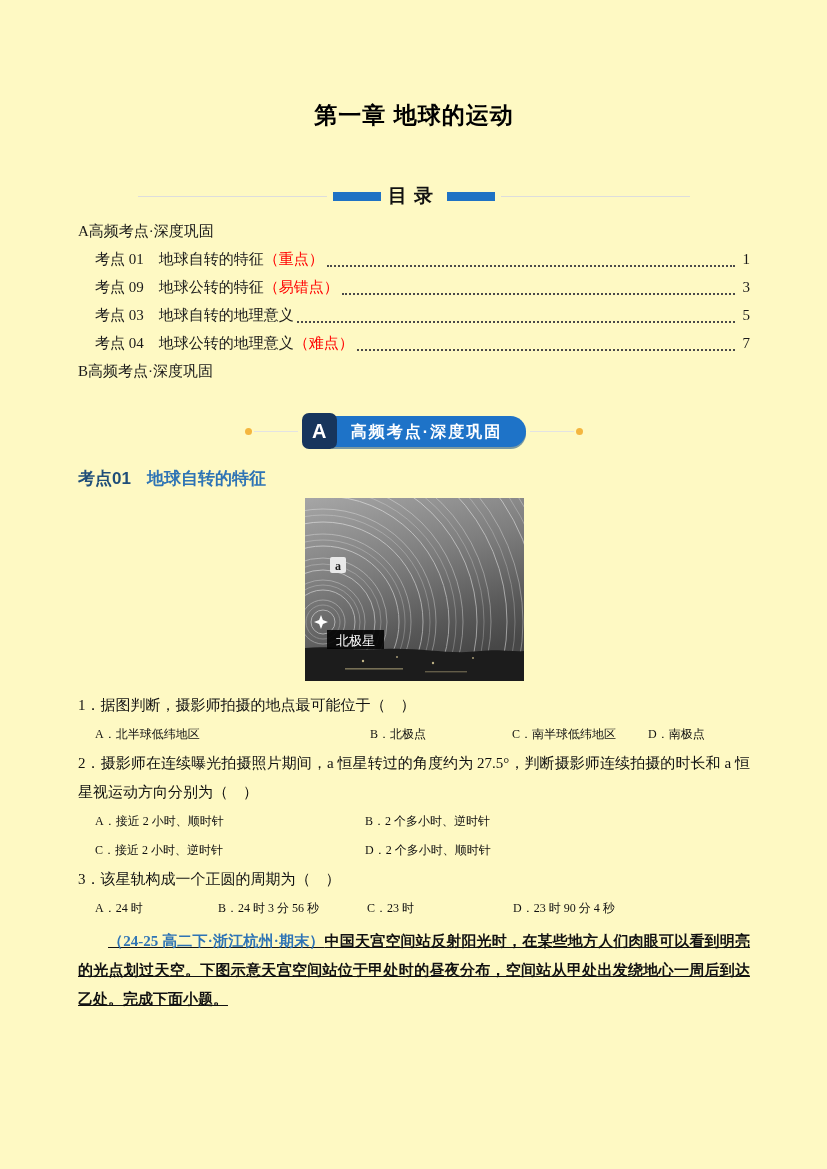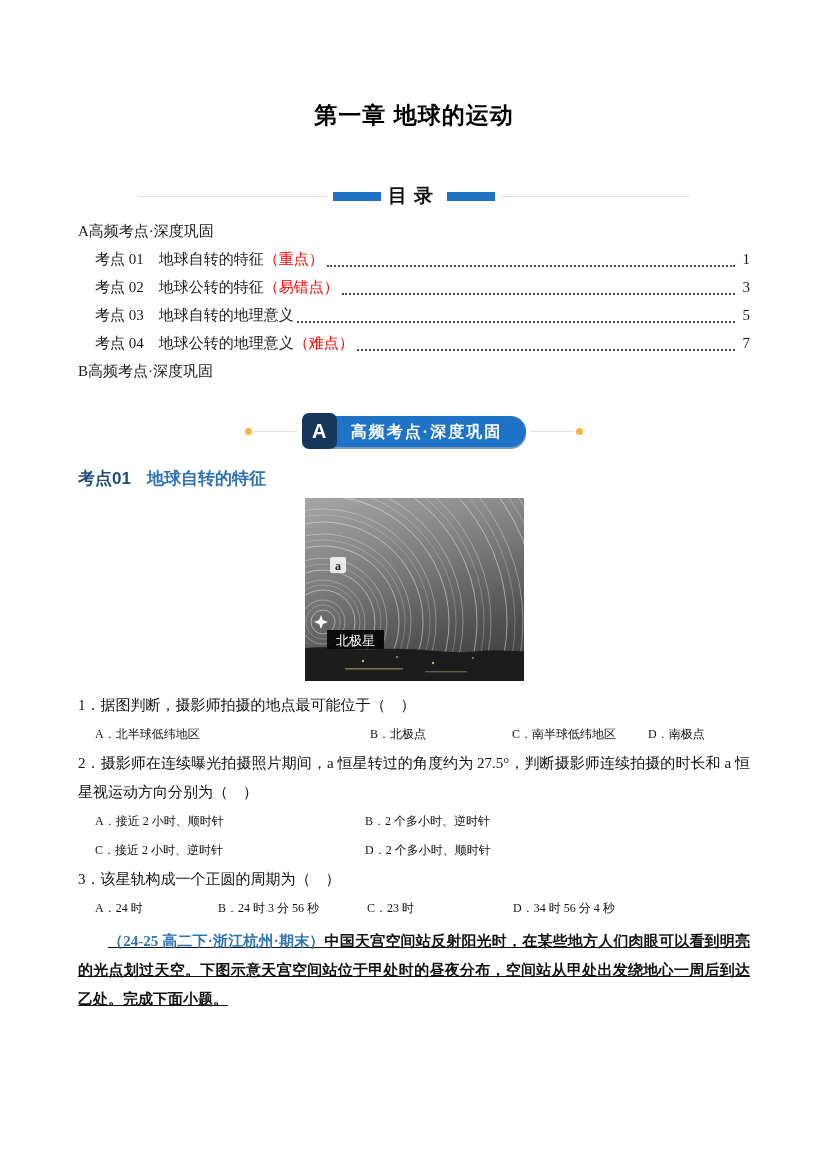--- a/index.html
+++ b/index.html
@@ -1,18 +1,18 @@
 <!DOCTYPE html>
 <html><head>
 <meta charset="utf-8">
 <style>
   * { margin:0; padding:0; box-sizing:border-box; }
   body { background:#888; font-family:"Liberation Serif","DejaVu Serif",serif; }
   .page {
-    width:827px; height:1169px; margin:0 auto; background:#ffffff;
+    width:827px; height:1169px; margin:0 auto; background:#fef9c3;
     position:relative; overflow:hidden; color:#111;
   }
   .content { padding:0 77px 0 78px; }
 
   
   .doc-title {
     padding-top:100px; text-align:center;
     font-family:"Liberation Sans","DejaVu Sans",sans-serif;
     font-size:23px; font-weight:700; color:#000; letter-spacing:1px;
   }
@@ -104,21 +104,21 @@
     <div class="toc-list">
       <div class="toc-section">A高频考点·深度巩固</div>
 
       <div class="toc-item">
         <span class="toc-label">考点 01　地球自转的特征</span>
         <span class="toc-tag">（重点）</span>
         <span class="toc-leader"></span>
         <span class="toc-page">1</span>
       </div>
       <div class="toc-item">
-        <span class="toc-label">考点 02　地球公转的特征</span>
+        <span class="toc-label">考点 09　地球公转的特征</span>
         <span class="toc-tag">（易错点）</span>
         <span class="toc-leader"></span>
         <span class="toc-page">3</span>
       </div>
       <div class="toc-item">
         <span class="toc-label">考点 03　地球自转的地理意义</span>
         <span class="toc-tag"></span>
         <span class="toc-leader"></span>
         <span class="toc-page">5</span>
       </div>
@@ -232,21 +232,21 @@
         <span>D．2 个多小时、顺时针</span>
       </div>
     </div>
 
     <div class="question q3">
       <div class="stem">3．该星轨构成一个正圆的周期为（　）</div>
       <div class="opts">
         <span class="q3-o1">A．24 时</span>
         <span class="q3-o2">B．24 时 3 分 56 秒</span>
         <span class="q3-o3">C．23 时</span>
-        <span>D．34 时 56 分 4 秒</span>
+        <span>D．23 时 90 分 4 秒</span>
       </div>
     </div>
 
     <p class="para emph" style="margin-top:4px;text-decoration:underline;">
       <span class="source">（24-25 高二下·浙江杭州·期末）</span><span class="body-text">中国天宫空间站反射阳光时，在某些地方人们肉眼可以看到明亮的光点划过天空。下图示意天宫空间站位于甲处时的昼夜分布，空间站从甲处出发绕地心一周后到达乙处。完成下面小题。</span>
     </p>
 
   </div>
 </div>
 

